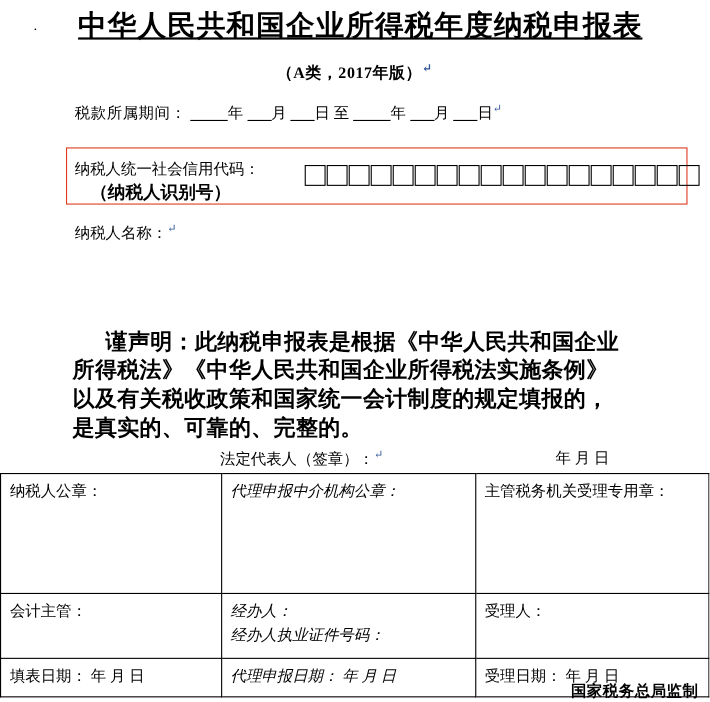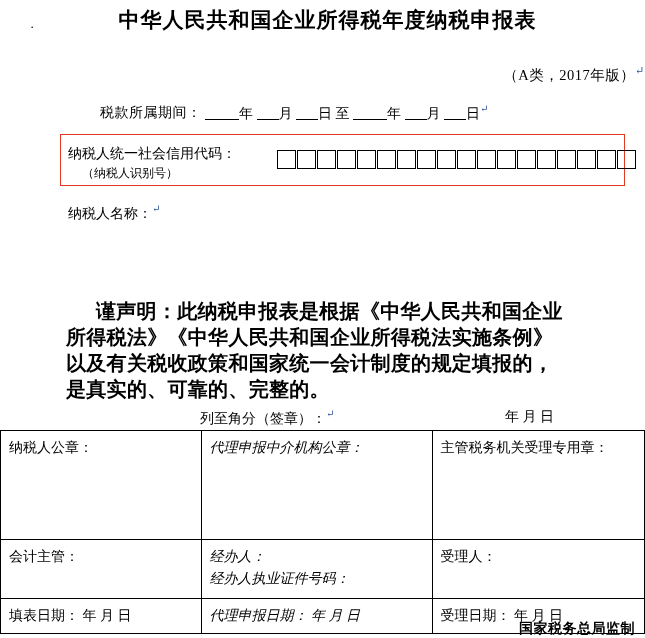--- a/index.html
+++ b/index.html
@@ -15,57 +15,57 @@
     position: relative;
     overflow: hidden;
   }
   .page {
     position: relative;
     width: 645px;
     height: 638px;
   }
   .title {
     text-align: center;
-    font-size: 21px;
+    font-size: 26px;
     font-weight: bold;
     letter-spacing: 1px;
     margin-top: 6px;
     padding-left: 10px;
+    text-decoration: underline;
   }
   .dot-mark {
     position: absolute;
     left: 30px;
     top: 14px;
     font-size: 13px;
     line-height: 1;
   }
   .subtitle {
-    text-align: right;
+    text-align: center;
     font-size: 14.5px;
-    font-weight: normal;
-    margin-top: 30px;
+    font-weight: bold;
+    margin-top: 14px;
     letter-spacing: 0.5px;
   }
   .mark {
     color: #2f5597;
     font-size: 11px;
     vertical-align: super;
   }
   .row {
     font-size: 14px;
     margin-top: 12px;
     padding-left: 68px;
     position: relative;
   }
   .period-line {
     margin-top: 18px;
   }
   .period-line .lbl {
     letter-spacing: 0.5px;
-    margin-left: 32px;
   }
   .blank-s {
     display: inline-block;
     width: 34px;
     border-bottom: 1px solid #000;
     height: 15px;
     vertical-align: -3px;
   }
   .blank-xs {
     display: inline-block;
@@ -86,21 +86,22 @@
   .credit-block {
     position: absolute;
     left: 68px;
     top: 139px;
     font-size: 14px;
   }
   .credit-line2 {
     position: absolute;
     left: 82px;
     top: 159px;
-    font-size: 12px;
+    font-size: 16px;
+    font-weight: bold;
   }
   .code-boxes {
     position: absolute;
     left: 277px;
     top: 144px;
     display: flex;
     gap: 1px;
   }
   .code-boxes span {
     display: block;
@@ -229,21 +230,21 @@
   </div>
 
   <div class="name-row">
     <span>纳税人名称：</span><span class="smallmark">↵</span>
   </div>
 
 
   <div class="declaration">谨声明：此纳税申报表是根据《中华人民共和国企业所得税法》《中华人民共和国企业所得税法实施条例》以及有关税收政策和国家统一会计制度的规定填报的，是真实的、可靠的、完整的。</div>
 
   <div class="legal-rep">
-    <span>列至角分（签章）：</span><span class="smallmark">↵</span>
+    <span>法定代表人（签章）：</span><span class="smallmark">↵</span>
   </div>
   <div class="legal-date">年  月  日</div>
 
   <table class="sign">
     <tbody>
         <tr>
       <td class="c1 tall">
         <div class="cellline">纳税人公章：</div>
       </td>
       <td class="c2 tall">

